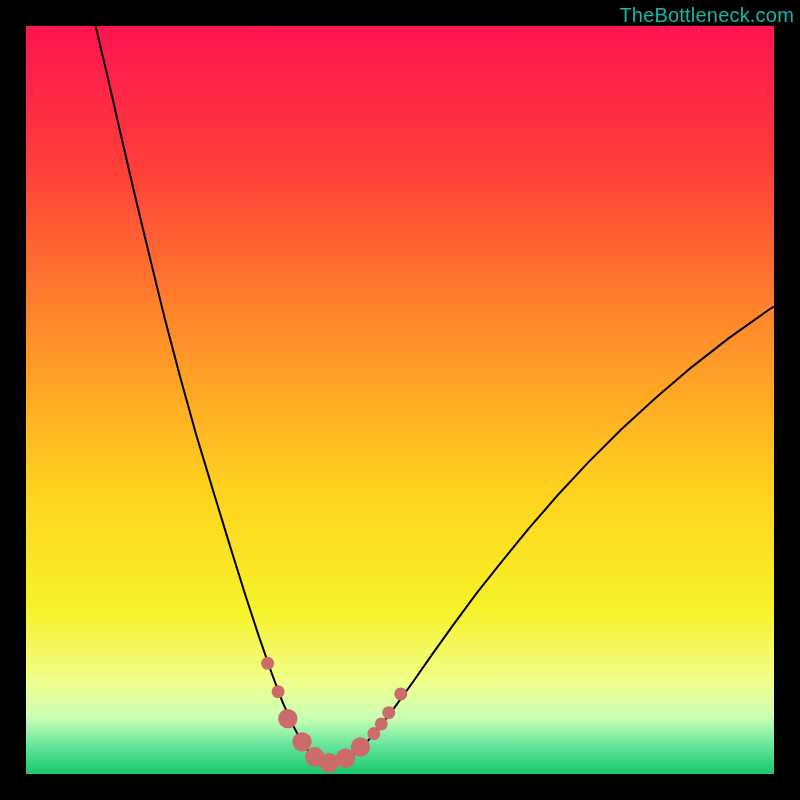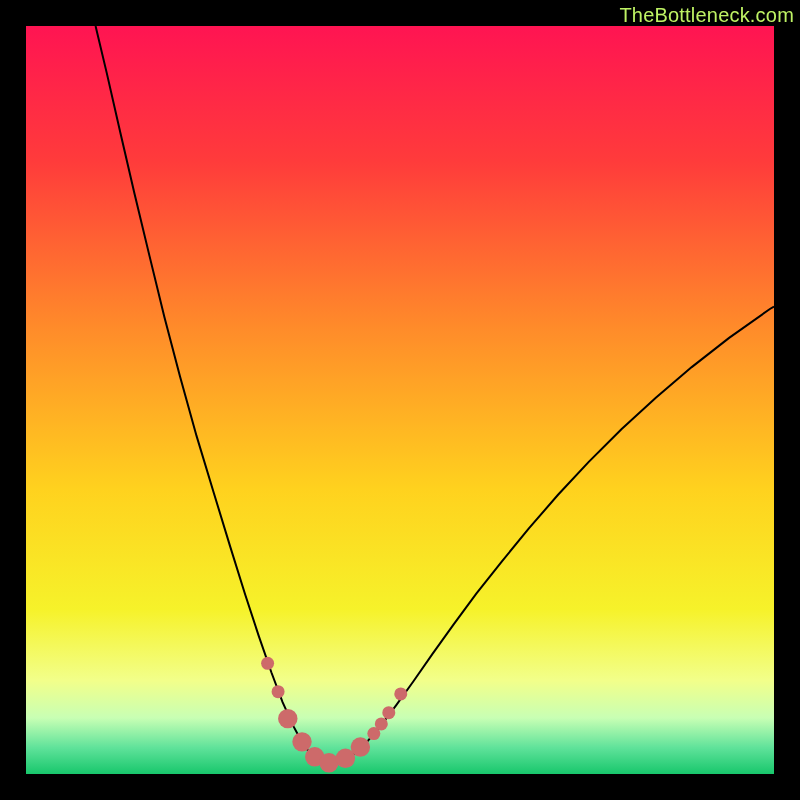--- a/index.html
+++ b/index.html
@@ -23,21 +23,21 @@
     position: absolute;
     left: 0;
     top: 0;
     width: 748px;
     height: 748px;
   }
   .watermark {
     position: absolute;
     top: 4px;
     right: 6px;
-    color: #bef264;
+    color: #14b8a6;
     font-size: 20px;
     font-weight: 500;
     letter-spacing: 0.2px;
     user-select: none;
   }
 </style>
 </head>
 <body>
 
 <div class="frame">

